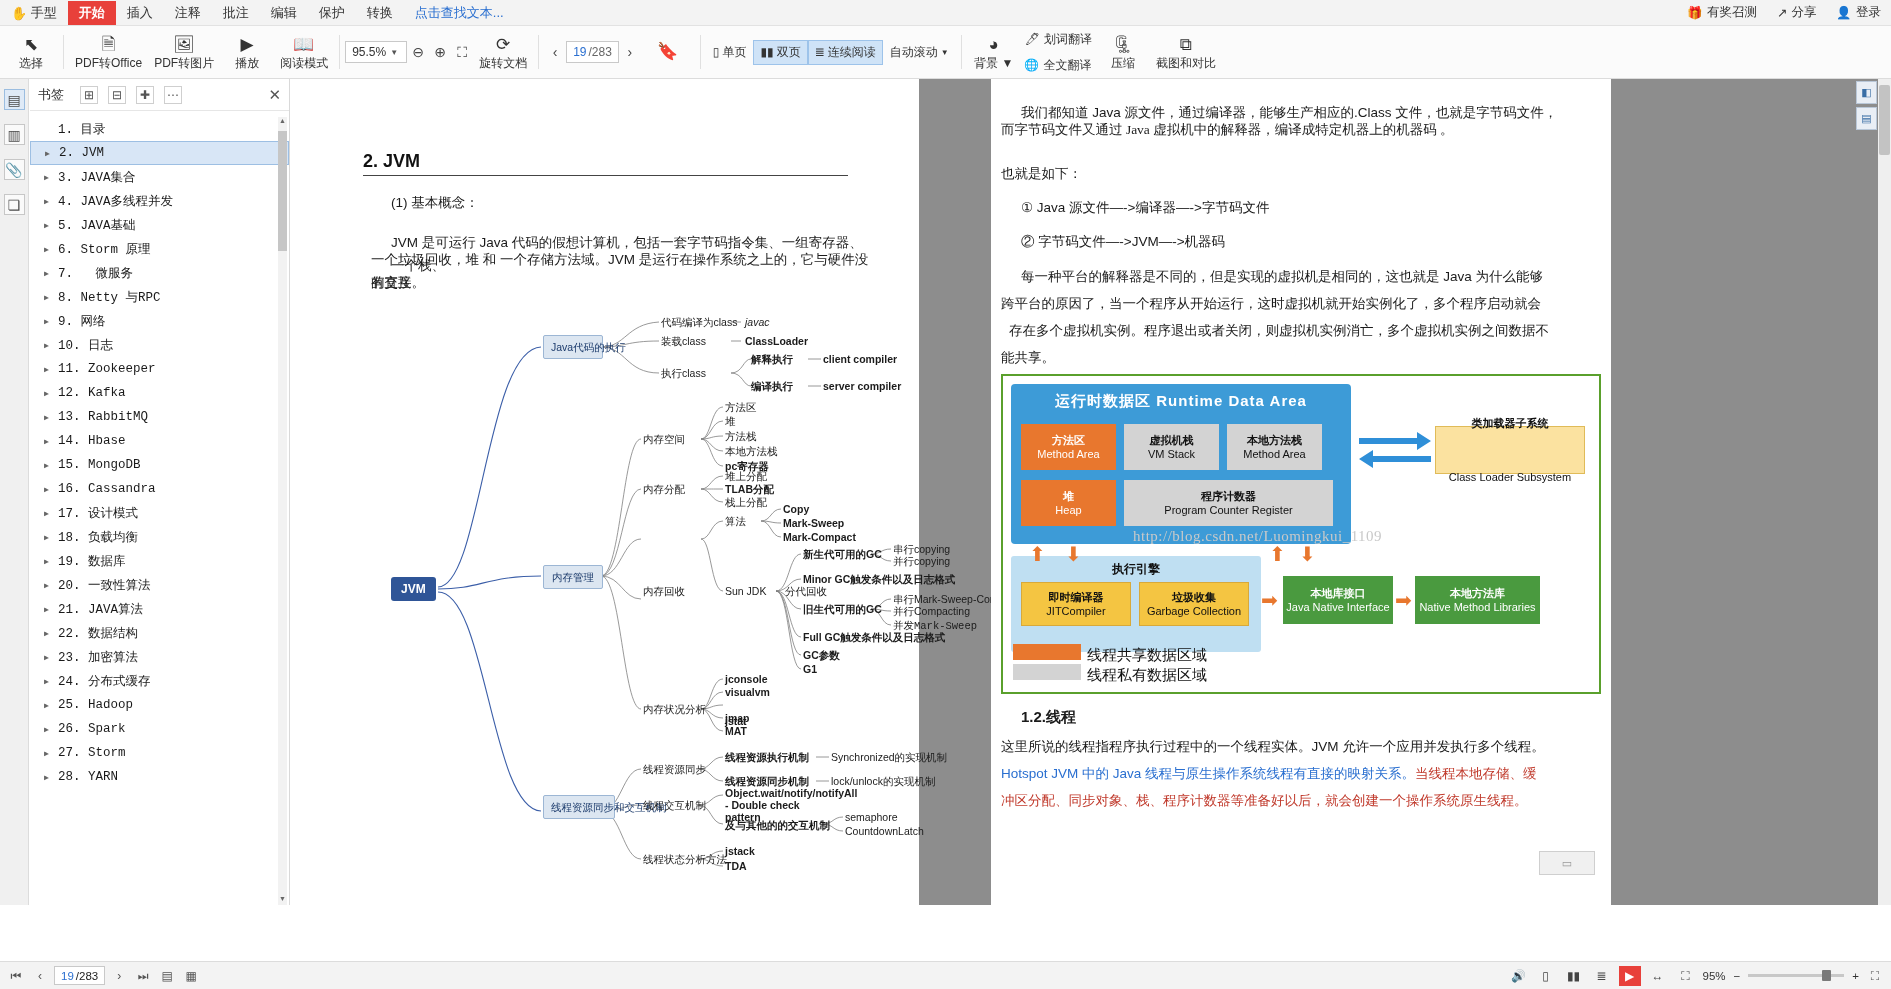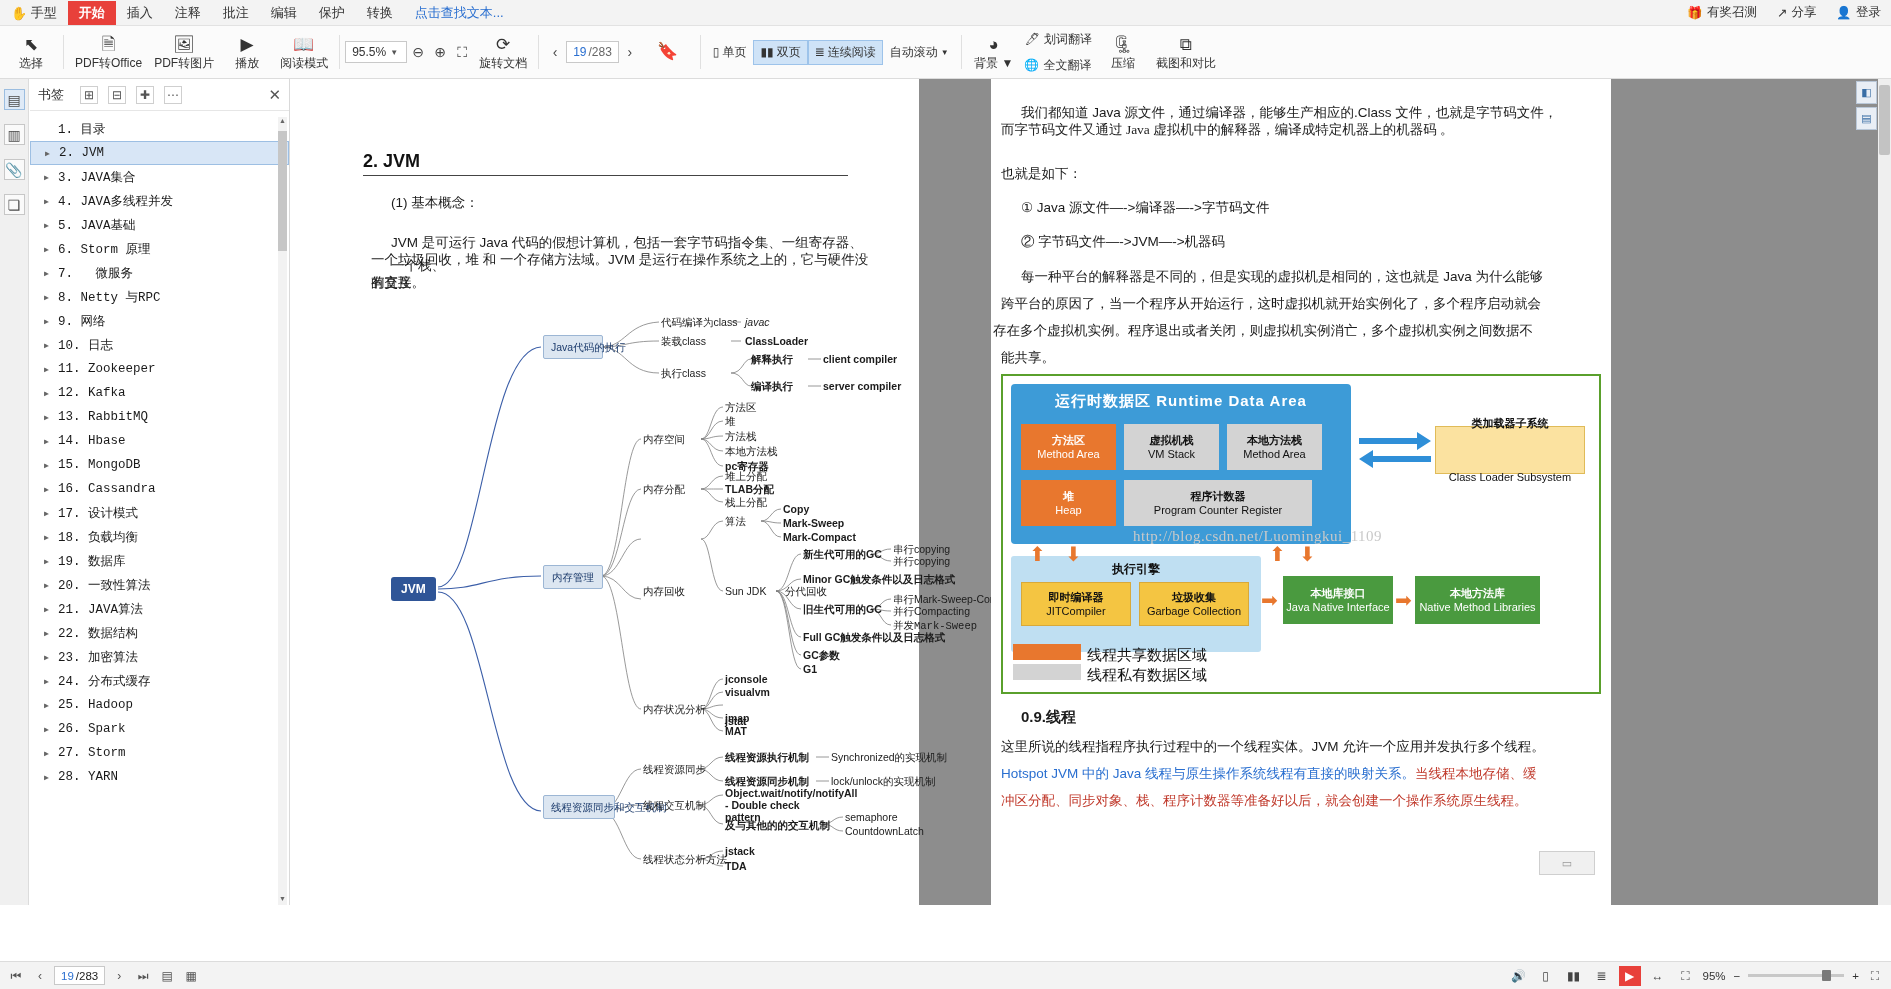--- a/index.html
+++ b/index.html
@@ -609,21 +609,21 @@
     </div>
 
     <div class="page right">
       <div class="rtxt" style="left:30px; top:20px;">我们都知道 Java 源文件，通过编译器，能够生产相应的.Class 文件，也就是字节码文件，</div>
       <div class="rtxt" style="left:10px; top:37px;font-family:Liberation Serif, serif;">而字节码文件又通过 Java 虚拟机中的解释器，编译成特定机器上的机器码 。</div>
       <div class="rtxt" style="left:10px; top:81px;">也就是如下：</div>
       <div class="rtxt" style="left:30px; top:115px;">① Java 源文件—-&gt;编译器—-&gt;字节码文件</div>
       <div class="rtxt" style="left:30px; top:149px;">② 字节码文件—-&gt;JVM—-&gt;机器码</div>
       <div class="rtxt" style="left:30px; top:184px;">每一种平台的解释器是不同的，但是实现的虚拟机是相同的，这也就是 Java 为什么能够</div>
       <div class="rtxt" style="left:10px; top:211px;">跨平台的原因了，当一个程序从开始运行，这时虚拟机就开始实例化了，多个程序启动就会</div>
-      <div class="rtxt" style="left:2px; top:238px;">存在多个虚拟机实例。程序退出或者关闭，则虚拟机实例消亡，多个虚拟机实例之间数据不</div>
+      <div class="rtxt" style="left:18px; top:238px;">存在多个虚拟机实例。程序退出或者关闭，则虚拟机实例消亡，多个虚拟机实例之间数据不</div>
       <div class="rtxt" style="left:10px; top:265px;">能共享。</div>
 
       <div class="diag">
         <div class="blue-outer">
           <div class="t">运行时数据区  Runtime Data Area</div>
           <div class="dbox or" style="left:10px; top:40px; width:95px; height:46px;">
             <span class="b1">方法区</span>
             <span>Method Area</span>
           </div>
           <div class="dbox gy" style="left:113px; top:40px; width:95px; height:46px;">
@@ -631,21 +631,21 @@
             <span>VM Stack</span>
           </div>
           <div class="dbox gy" style="left:216px; top:40px; width:95px; height:46px;">
             <span class="b1">本地方法栈</span>
             <span>Method Area</span>
           </div>
           <div class="dbox or" style="left:10px; top:96px; width:95px; height:46px;">
             <span class="b1">堆</span>
             <span>Heap</span>
           </div>
-          <div class="dbox gy" style="left:113px; top:96px; width:188px; height:46px;">
+          <div class="dbox gy" style="left:113px; top:96px; width:209px; height:46px;">
             <span class="b1">程序计数器</span>
             <span>Program Counter Register</span>
           </div>
         </div>
 
         <div class="dbox lyel" style="left:432px; top:50px; width:150px; height:48px;gap:40px;">
           <span class="b1">类加载器子系统</span>
           <span>Class Loader Subsystem</span>
         </div>
         <div style="position:absolute; left:356px; top:56px;">
@@ -684,21 +684,21 @@
         <div class="arrow-r" style="left:392px; top:214px;">➡</div>
 
         <div class="dbox or" style="left:10px; top:268px; width:68px; height:16px;"></div>
         <div class="dbox gy" style="left:10px; top:288px; width:68px; height:16px;"></div>
         <div class="legend" style="left:84px; top:270px;">线程共享数据区域</div>
         <div class="legend" style="left:84px; top:290px;">线程私有数据区域</div>
 
         <div class="watermark" style="left:130px; top:152px;">http://blog.csdn.net/Luomingkui_1109</div>
       </div>
 
-      <div class="rtxt" style="left:30px; top:624px; font-size:15px; font-weight:bold;">0.9.线程</div>
+      <div class="rtxt" style="left:30px; top:624px; font-size:15px; font-weight:bold;">1.2.线程</div>
       <div class="rtxt" style="left:10px; top:654px;">这里所说的线程指程序执行过程中的一个线程实体。JVM 允许一个应用并发执行多个线程。</div>
       <div class="rtxt" style="left:10px; top:681px; color:#2a6fd0;">
         <span>Hotspot JVM 中的 Java 线程与原生操作系统线程有直接的映射关系。</span><span style="color:#c0392b;">当线程本地存储、缓</span>
       </div>
       <div class="rtxt" style="left:10px; top:708px; color:#c0392b;">冲区分配、同步对象、栈、程序计数器等准备好以后，就会创建一个操作系统原生线程。</div>
 
       <div class="side-float"><span></span>▭</div>
     </div>
 
     <div class="doc-vscroll">

